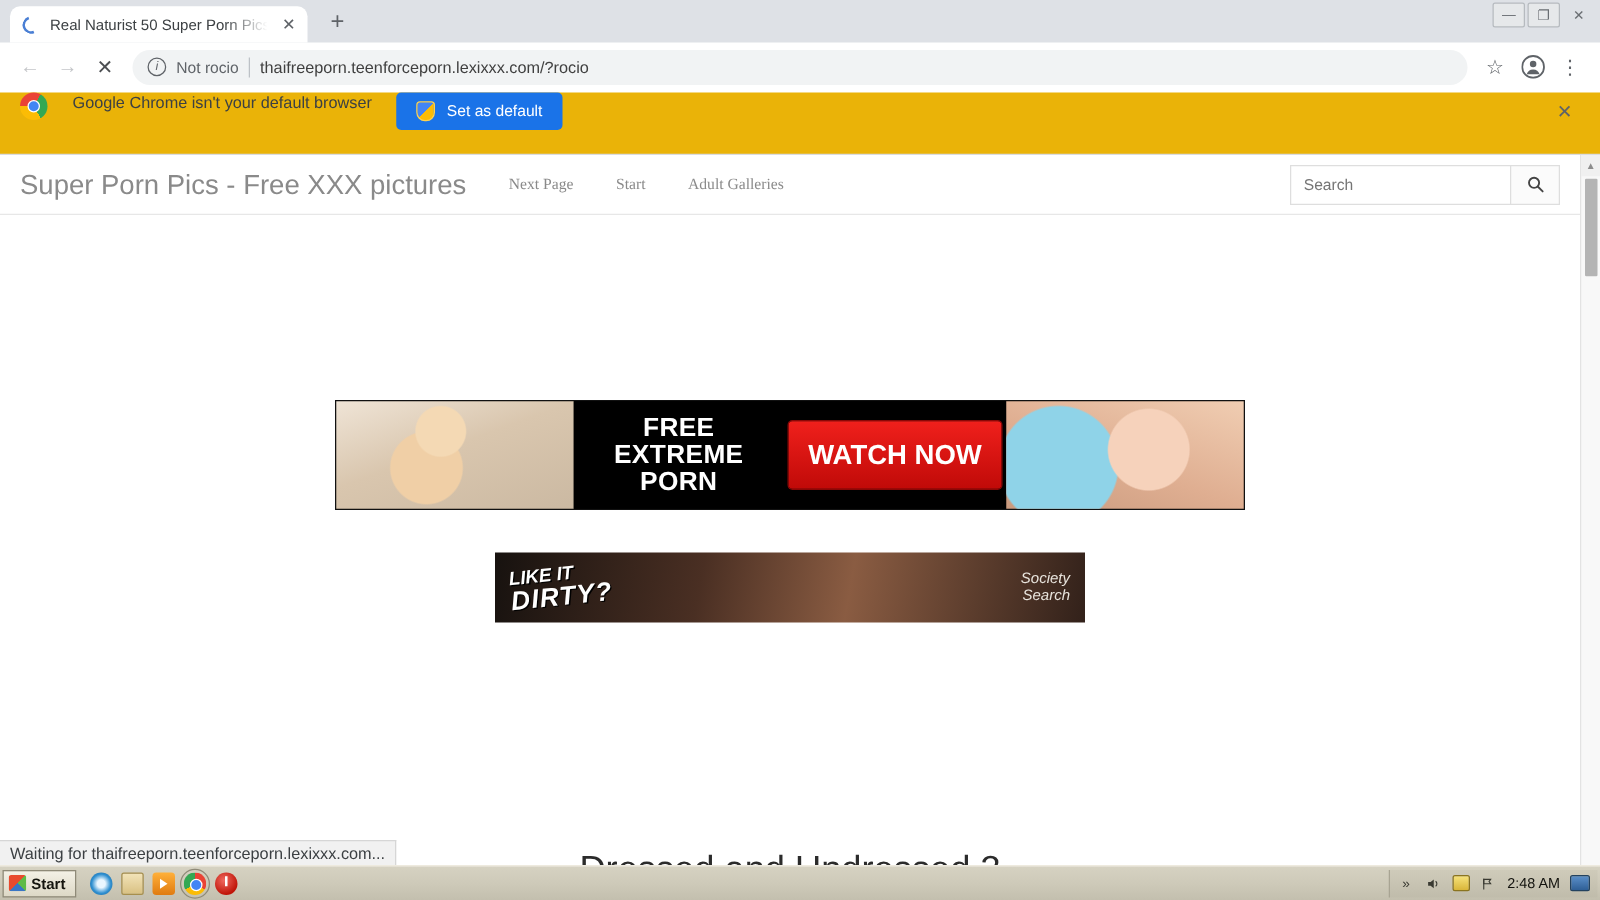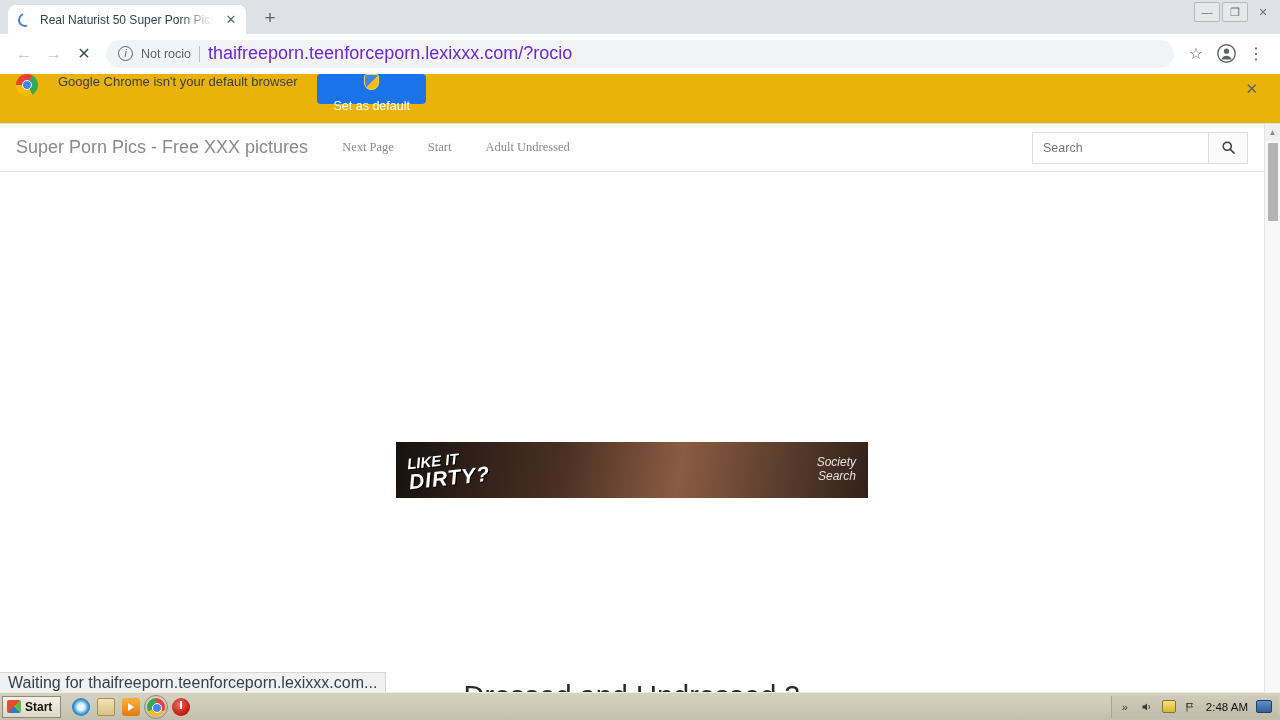--- a/index.html
+++ b/index.html
@@ -67,21 +67,21 @@
     flex: 1 1 auto; height: 28px; background: #f1f3f4; border-radius: 14px;
     display: flex; align-items: center; padding: 0 12px; gap: 8px; margin: 0 6px;
   }
   .info-circle {
     width: 15px; height: 15px; border: 1.3px solid #5f6368; border-radius: 50%;
     display: flex; align-items: center; justify-content: center;
     font-size: 10px; color: #5f6368; font-style: italic; flex: 0 0 auto;
   }
   .notsecure { font-size: 12.5px; color: #5f6368; white-space: nowrap; }
   .vsep { width: 1px; height: 16px; background: #bdc1c6; }
-  .url { font-size: 18px; color: #6d28d9; white-space: nowrap; }
+  .url { font-size: 13px; color: #404040; white-space: nowrap; }
   .tbicon {
     width: 28px; height: 28px; display: flex; align-items: center; justify-content: center;
     color: #5f6368; flex: 0 0 auto;
   }
 
   
   .infobar {
     height: 50px; background: #eab308; border-bottom: 1px solid #dadce0;
     display: flex; align-items: flex-start; padding: 0 16px; gap: 20px;
   }
@@ -90,39 +90,39 @@
     position: absolute; inset: 0; border-radius: 50%;
     background: conic-gradient(from 30deg, #34a853 0deg 120deg, #fbbc05 120deg 240deg, #ea4335 240deg 360deg);
   }
   .chrome-logo .hub {
     position: absolute; left: 6px; top: 6px; width: 10px; height: 10px;
     border-radius: 50%; background: #4285f4; border: 1.5px solid #fff;
   }
   .infobar-text { font-size: 13px; color: #3c4043; }
   .setdefault {
     background: #1a73e8; color: #fff; border-radius: 4px; height: 30px;
-    display: flex; align-items: center; gap: 9px; padding: 0 16px; font-size: 12.5px; flex-direction: column;
+    display: flex; align-items: center; gap: 9px; padding: 0 16px; font-size: 12.5px;
   }
   .shield {
     width: 15px; height: 16px; flex: 0 0 auto;
     background: linear-gradient(135deg, #4285f4 50%, #fbbc05 50%);
     border: 1px solid #ffd24d; border-radius: 3px 3px 7px 7px;
   }
   .infobar-close { margin-left: auto; color: #5f6368; font-size: 15px; padding: 6px; }
 
   
   .viewport { flex: 1 1 auto; display: flex; background: #fff; position: relative; overflow: hidden; }
   .page { flex: 1 1 auto; position: relative; background: #fff; }
 
   
   .site-header {
     height: 48px; border-bottom: 1px solid #e7e7e7; display: flex; align-items: center;
     padding: 0 16px; gap: 34px;
   }
-  .brand { font-size: 18px; color: #8a8a8a; white-space: nowrap; }
+  .brand { font-size: 22px; color: #8a8a8a; white-space: nowrap; }
   .navlink { font-size: 12.5px; color: #8a8a8a; white-space: nowrap; font-family: Liberation Serif, serif; }
   .searchwrap { margin-left: auto; display: flex; align-items: center; padding-left: 21px; }
   .searchinput {
     width: 176px; height: 32px; border: 1px solid #dedede; border-right: none;
     background: #fff; font-size: 12.5px; color: #9a9a9a; padding: 0 10px;
     font-family: "Liberation Sans", sans-serif;
   }
   .searchbtn {
     width: 40px; height: 32px; border: 1px solid #dedede; background: #fbfbfb;
     display: flex; align-items: center; justify-content: center; color: #444;
@@ -174,21 +174,21 @@
   
   .page-title {
     position: absolute; left: 0; right: 0; top: 556px; text-align: center;
     font-size: 29px; color: #2b2b2b; font-weight: normal;
   }
 
   
   .statusbar {
     position: absolute; left: 0; bottom: 0; height: 20px; max-width: 420px;
     background: #f1f1f1; border-top: 1px solid #d6d6d6; border-right: 1px solid #d6d6d6;
-    display: flex; align-items: center; padding: 0 8px; font-size: 16px; color: #3c4043;
+    display: flex; align-items: center; padding: 0 8px; font-size: 13px; color: #3c4043;
     white-space: nowrap; z-index: 5;
   }
 
   
   .scrollbar {
     width: 16px; background: #f8f8f8; border-left: 1px solid #e3e3e3;
     display: flex; flex-direction: column; align-items: center; flex: 0 0 auto;
   }
   .sb-arrow {
     width: 16px; height: 17px; display: flex; align-items: center; justify-content: center;
@@ -287,32 +287,46 @@
     <span class="infobar-close">✕</span>
   </div>
 
   <div class="viewport">
     <div class="page">
 
       <div class="site-header">
         <span class="brand">Super Porn Pics - Free XXX pictures</span>
         <span class="navlink">Next Page</span>
         <span class="navlink">Start</span>
-        <span class="navlink">Adult Undressed</span>
+        <span class="navlink">Adult Galleries</span>
         <span class="searchwrap">
           <input class="searchinput" type="text" placeholder="Search" style="">
           <span class="searchbtn">
             <svg width="15" height="15" viewBox="0 0 24 24" fill="none" stroke="#444" stroke-width="2.4">
               <circle cx="10" cy="10" r="6.5"></circle>
                 <line x1="15" y1="15" x2="21" y2="21" stroke-linecap="round"></line>
             </svg>
           </span>
         </span>
       </div>
 
+      <div class="banner1">
+        <span class="b1-photo-l"></span>
+        <span class="b1-mid">
+          <span class="b1-text">
+            <span>FREE</span><br>
+            <span>EXTREME</span><br>
+            <span>PORN</span>
+          </span>
+          <span class="b1-btn-wrap">
+            <span class="watchnow">WATCH NOW</span>
+          </span>
+        </span>
+        <span class="b1-photo-r"></span>
+      </div>
 
       <div class="banner2">
         <span class="b2-left">
           <span>LIKE IT</span><br>
           <span class="big">DIRTY?</span>
         </span>
         <span class="b2-right">
           <span>Society</span><br>
           <span>Search</span>
         </span>

